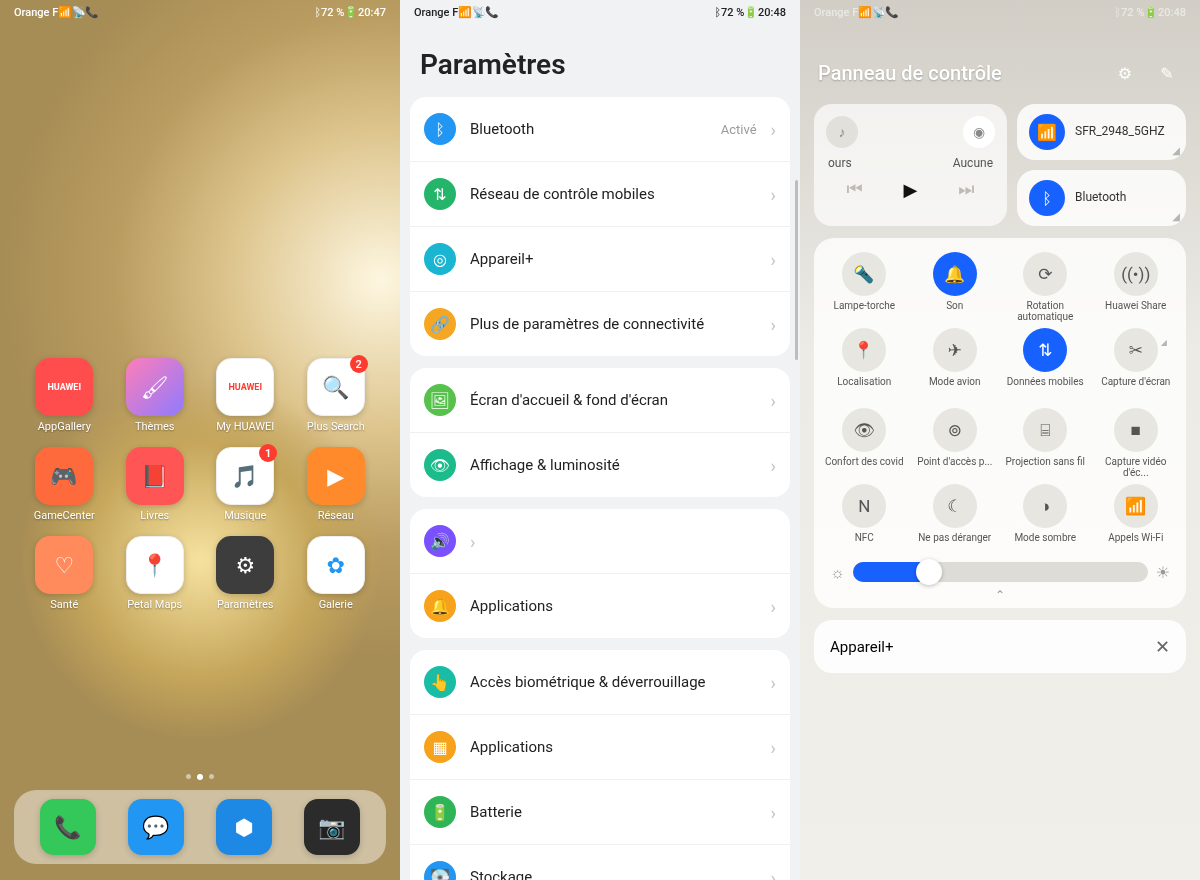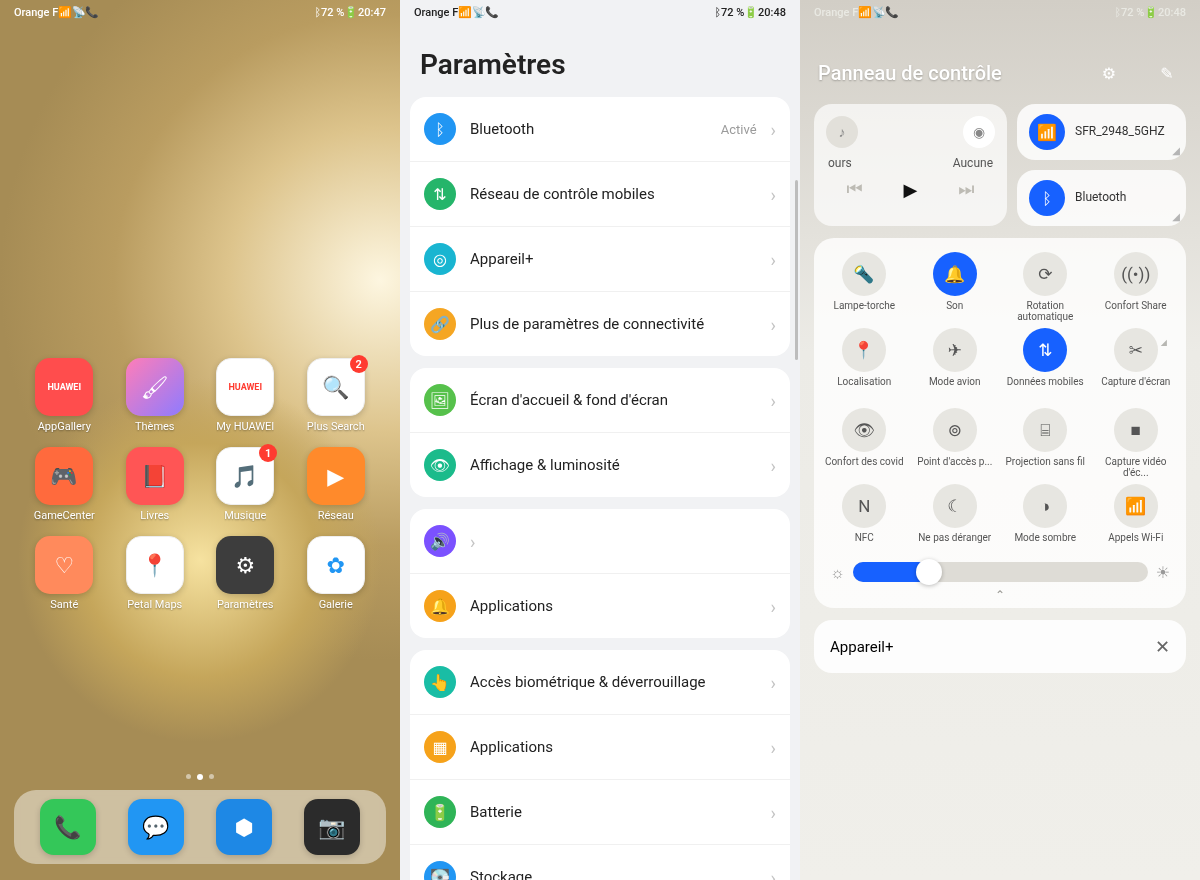--- a/index.html
+++ b/index.html
@@ -40,21 +40,21 @@
   .row { display:flex; align-items:center; padding:16px 14px; gap:14px; }
   .row + .row { border-top:1px solid #f0f0f0; }
   .row .ci { width:32px; height:32px; border-radius:50%; display:flex; align-items:center; justify-content:center; color:#fff; font-size:16px; flex-shrink:0; }
   .row .rl { flex:1; font-size:15px; color:#222; line-height:1.25; }
   .row .rv { font-size:13px; color:#9b9b9b; }
   .row .chev { color:#c4c4c4; font-size:18px; }
   .s2-scroll { position:absolute; right:2px; top:180px; width:3px; height:180px; background:#bdbdbd; border-radius:2px; }
 
   
   .s3 { background:linear-gradient(180deg,#d2cec6 0%,#ecebe6 40%,#f0efea 100%); }
-  .cp-header { display:flex; align-items:center; padding:34px 18px 16px; gap:28px; }
+  .cp-header { display:flex; align-items:center; padding:34px 18px 16px; gap:12px; }
   .cp-header h2 { flex:1; font-size:20px; font-weight:500; color:#fff; text-shadow:0 1px 2px rgba(0,0,0,.25); }
   .cp-header .hb { width:30px; height:30px; border-radius:8px; display:flex; align-items:center; justify-content:center; color:#fff; font-size:16px; }
   .cp-top { display:flex; gap:10px; padding:0 14px 12px; }
   .media-card { flex:1; background:rgba(255,255,255,.68); border-radius:18px; padding:12px; display:flex; flex-direction:column; gap:8px; }
   .media-top { display:flex; justify-content:space-between; align-items:center; }
   .mini-icon { width:32px; height:32px; border-radius:50%; background:#e2e0da; display:flex; align-items:center; justify-content:center; color:#888; font-size:14px; }
   .media-text { display:flex; justify-content:space-between; font-size:12px; color:#555; padding:0 2px; }
   .media-controls { display:flex; justify-content:space-around; align-items:center; font-size:18px; }
   .conn-col { flex:1; display:flex; flex-direction:column; gap:10px; }
   .conn { background:rgba(255,255,255,.82); border-radius:18px; padding:10px 12px; display:flex; align-items:center; gap:10px; position:relative; }
@@ -335,21 +335,21 @@
         <div class="tile">
           <div class="tb active">🔔</div>
           <div class="tl">Son</div>
         </div>
         <div class="tile">
           <div class="tb">⟳</div>
           <div class="tl">Rotation automatique</div>
         </div>
         <div class="tile">
           <div class="tb">((•))</div>
-          <div class="tl">Confort Share</div>
+          <div class="tl">Huawei Share</div>
         </div>
         <div class="tile">
           <div class="tb">📍</div>
           <div class="tl">Localisation</div>
         </div>
         <div class="tile">
           <div class="tb">✈</div>
           <div class="tl">Mode avion</div>
         </div>
         <div class="tile">

